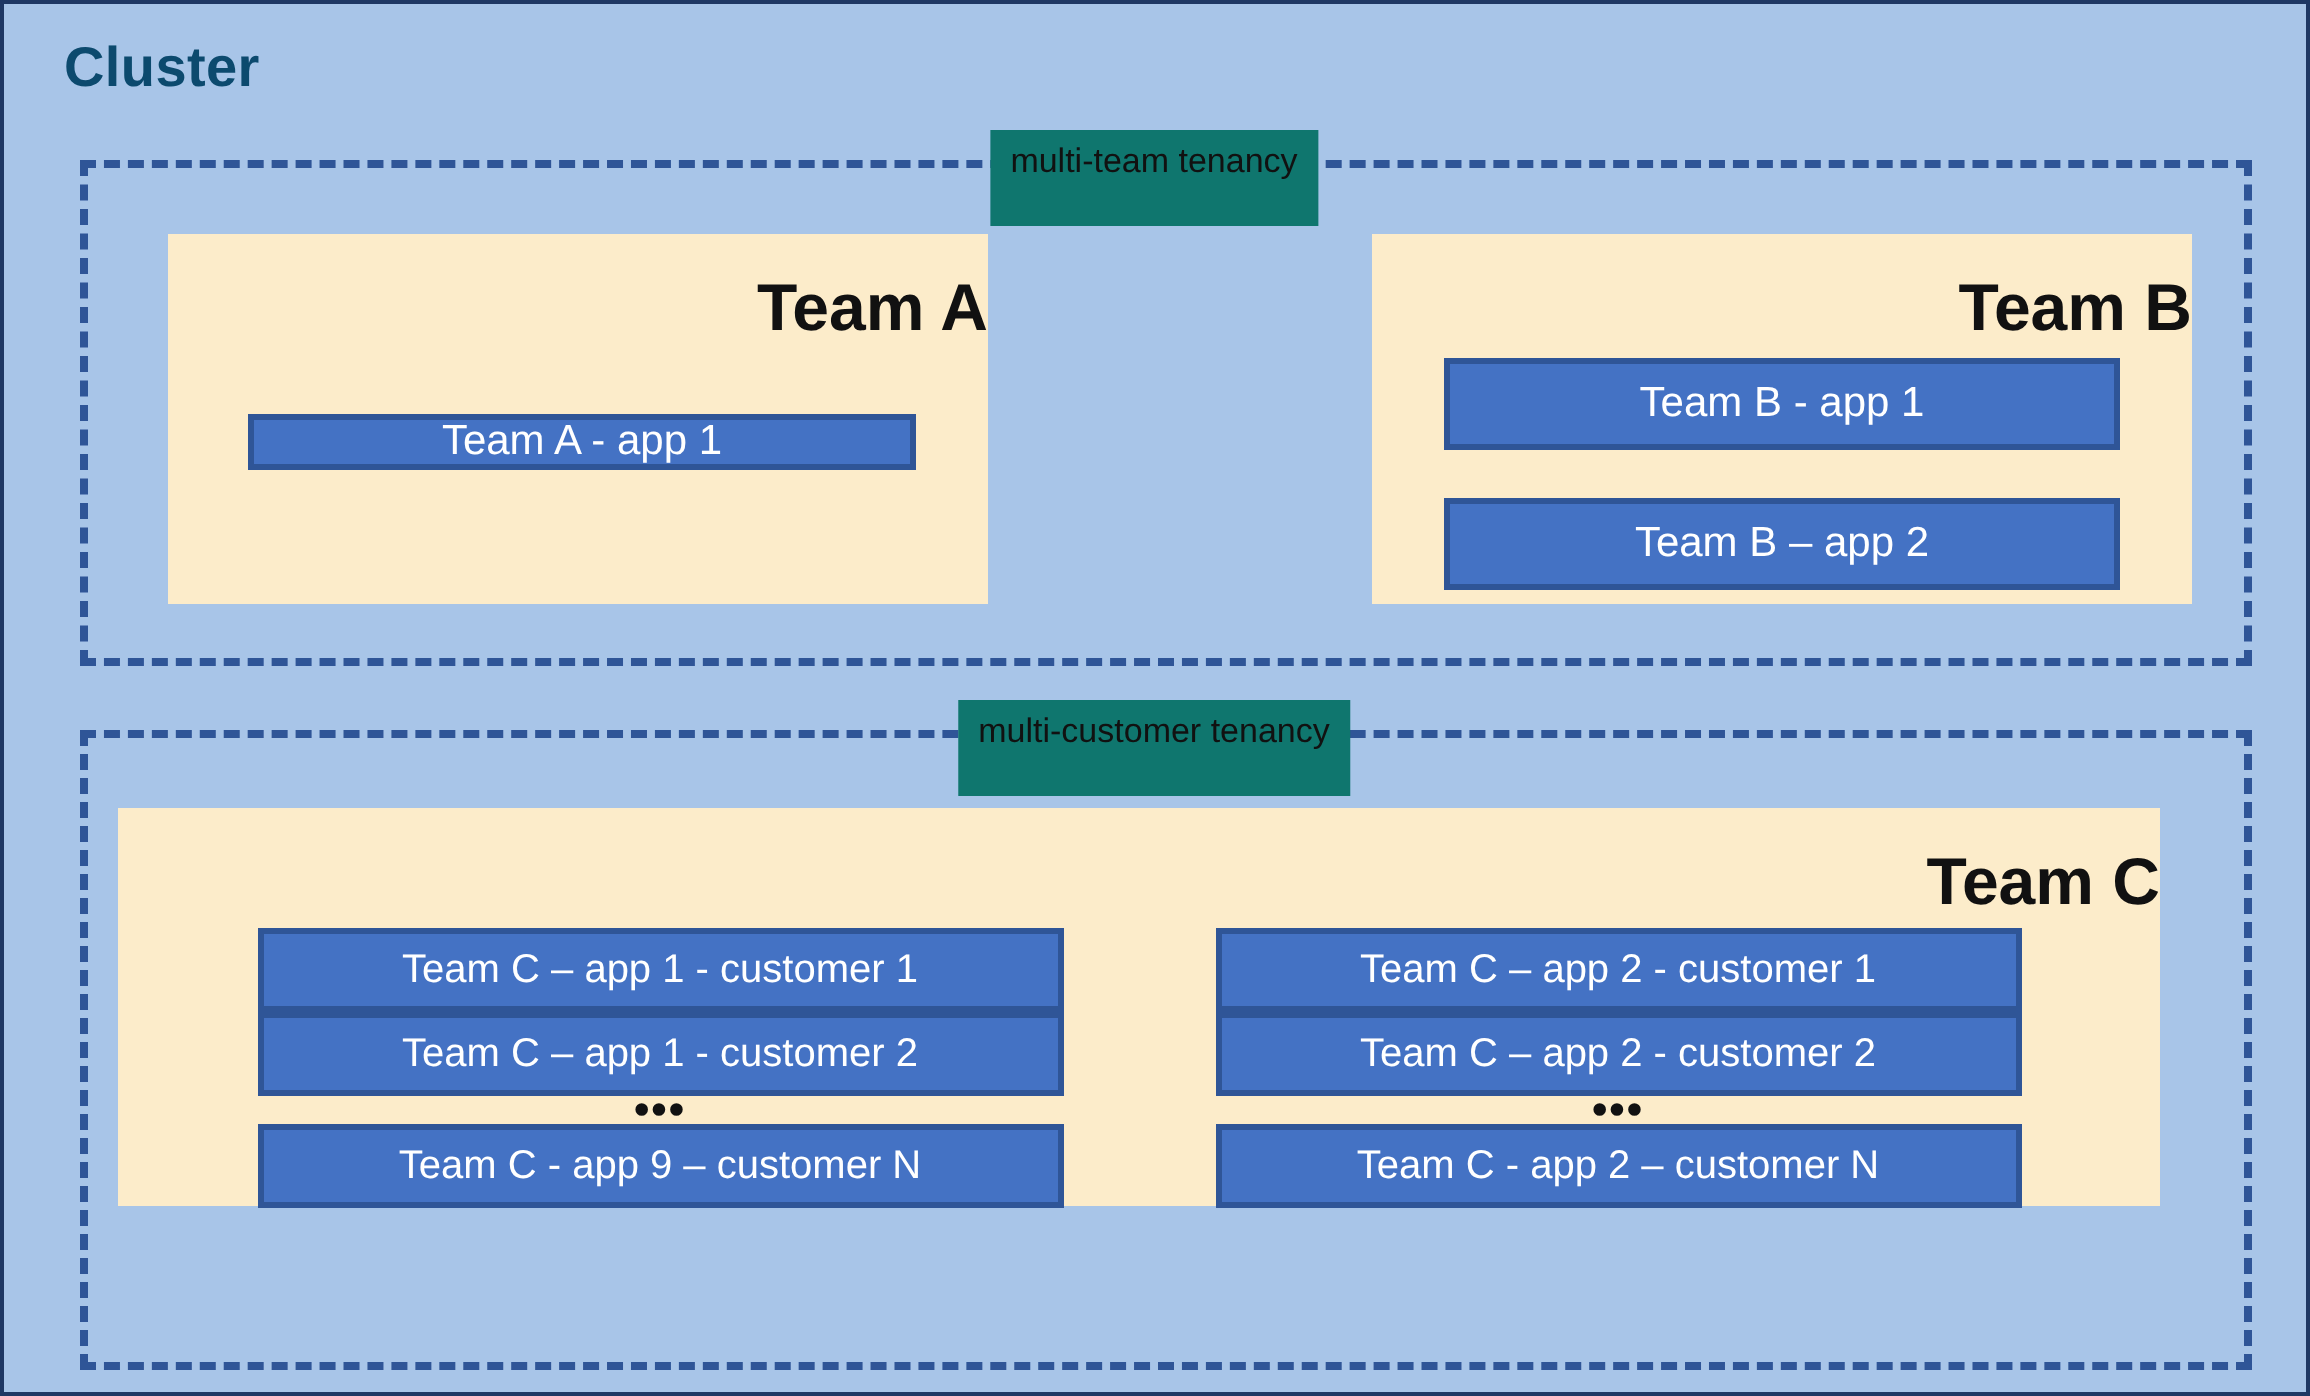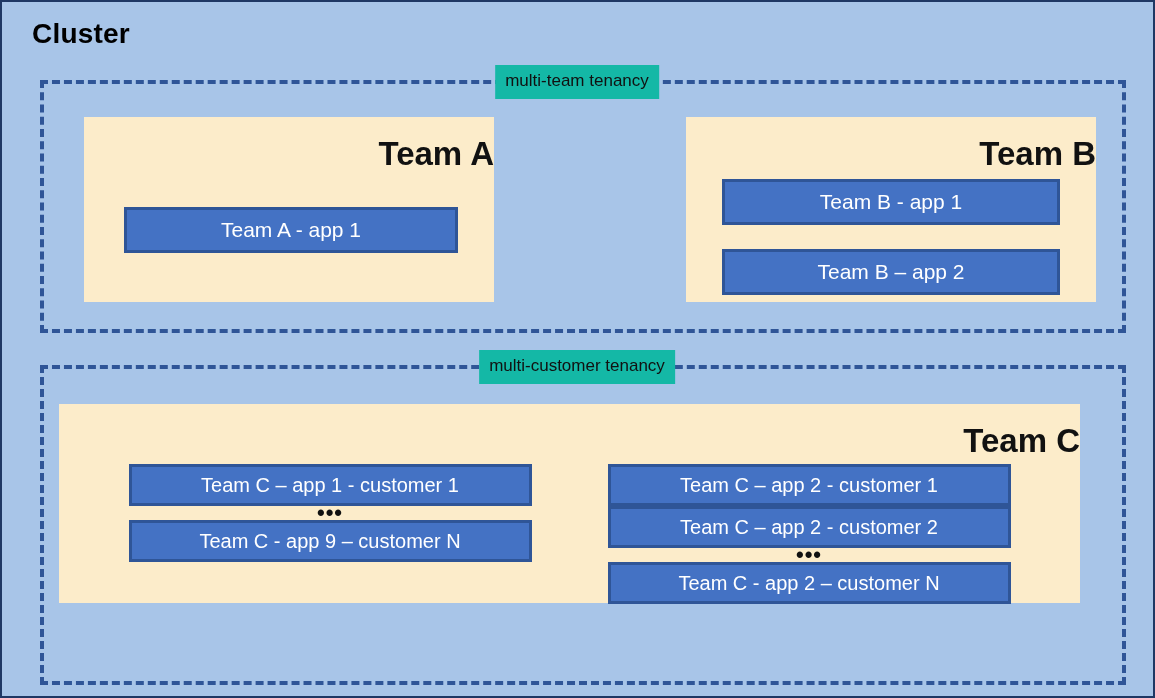--- a/index.html
+++ b/index.html
@@ -22,21 +22,21 @@
     overflow: hidden;
   }
 
   
   .cluster-title {
     position: absolute;
     left: 30px;
     top: 16px;
     font-size: 28px;
     font-weight: bold;
-    color: #000000;
+    color: #0c4a6e;
     letter-spacing: 0.2px;
     white-space: nowrap;
   }
 
   
   .tenancy-group {
     position: absolute;
     box-sizing: border-box;
     border: 4px dashed #2f5597;
     background: transparent;
@@ -50,25 +50,25 @@
   .tenancy-group.multi-customer {
     left: 38px;
     top: 363px;
     width: 1086px;
     height: 320px;
   }
 
   
   .tenancy-label {
     position: absolute;
-    background: #14b8a6;
+    background: #0f766e;
     color: #111111;
     font-size: 17px;
     line-height: 1;
-    padding: 7px 10px 10px 10px;
+    padding: 7px 10px 24px 10px;
     white-space: nowrap;
     transform: translateX(-50%);
     z-index: 4;
   }
   .tenancy-label.lbl-team    { left: 575px; top: 63px; }
   .tenancy-label.lbl-customer{ left: 575px; top: 348px; }
 
   
   .team-card {
     position: absolute;
@@ -104,21 +104,21 @@
     justify-content: center;
     white-space: nowrap;
   }
 
   .apps-a {
     position: absolute;
     left: 40px;
     right: 36px;
     top: 90px;
   }
-  .apps-a .app-box { height: 46px; }
+  .apps-a .app-box { height: 28px; }
 
   .apps-b {
     position: absolute;
     left: 36px;
     right: 36px;
     top: 62px;
     display: flex;
     flex-direction: column;
     gap: 24px;
   }
@@ -181,20 +181,21 @@
 
   <div class="tenancy-label lbl-customer">multi-customer tenancy</div>
 
   <div class="team-card team-c">
     <div class="team-heading">Team C</div>
 
     <div class="teamc-columns">
 
       <div class="teamc-col">
         <div class="app-box">Team C – app 1 - customer 1</div>
+        <div class="app-box">Team C – app 1 - customer 2</div>
         <div class="ellipsis">•••</div>
         <div class="app-box">Team C - app 9 – customer N</div>
       </div>
 
       <div class="teamc-col">
         <div class="app-box">Team C – app 2 - customer 1</div>
         <div class="app-box">Team C – app 2 - customer 2</div>
         <div class="ellipsis">•••</div>
         <div class="app-box">Team C - app 2 – customer N</div>
       </div>

